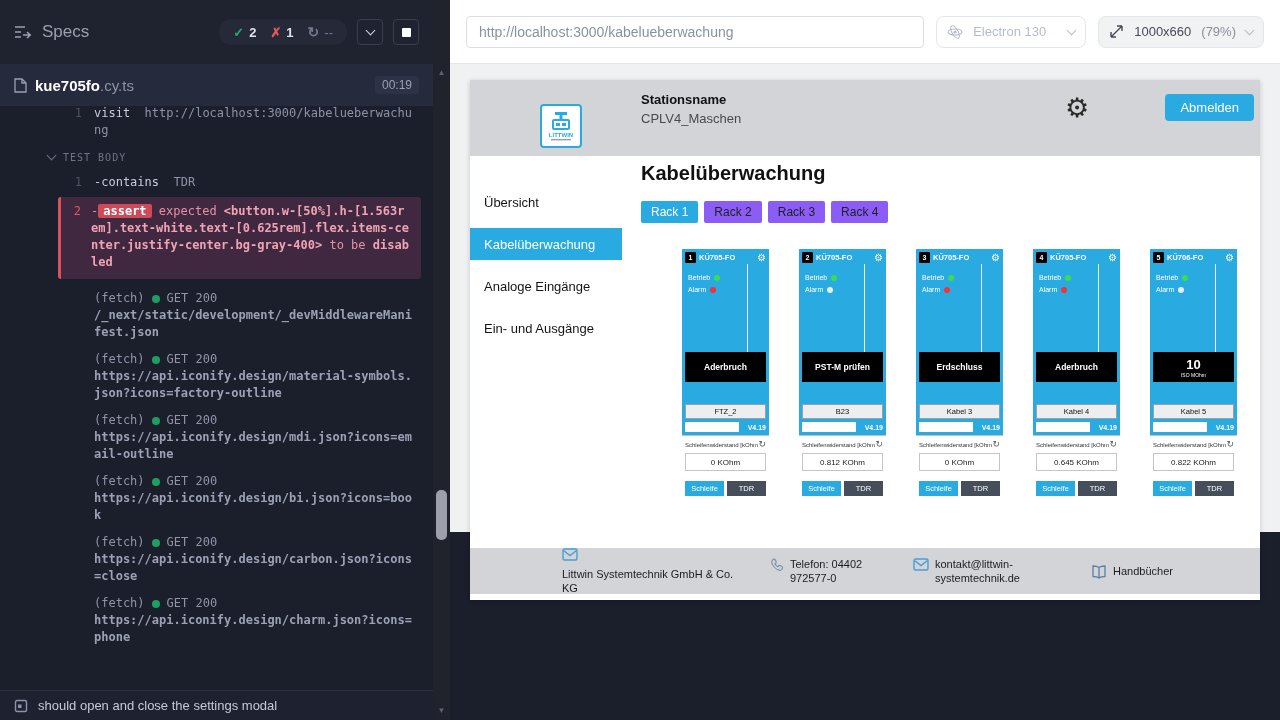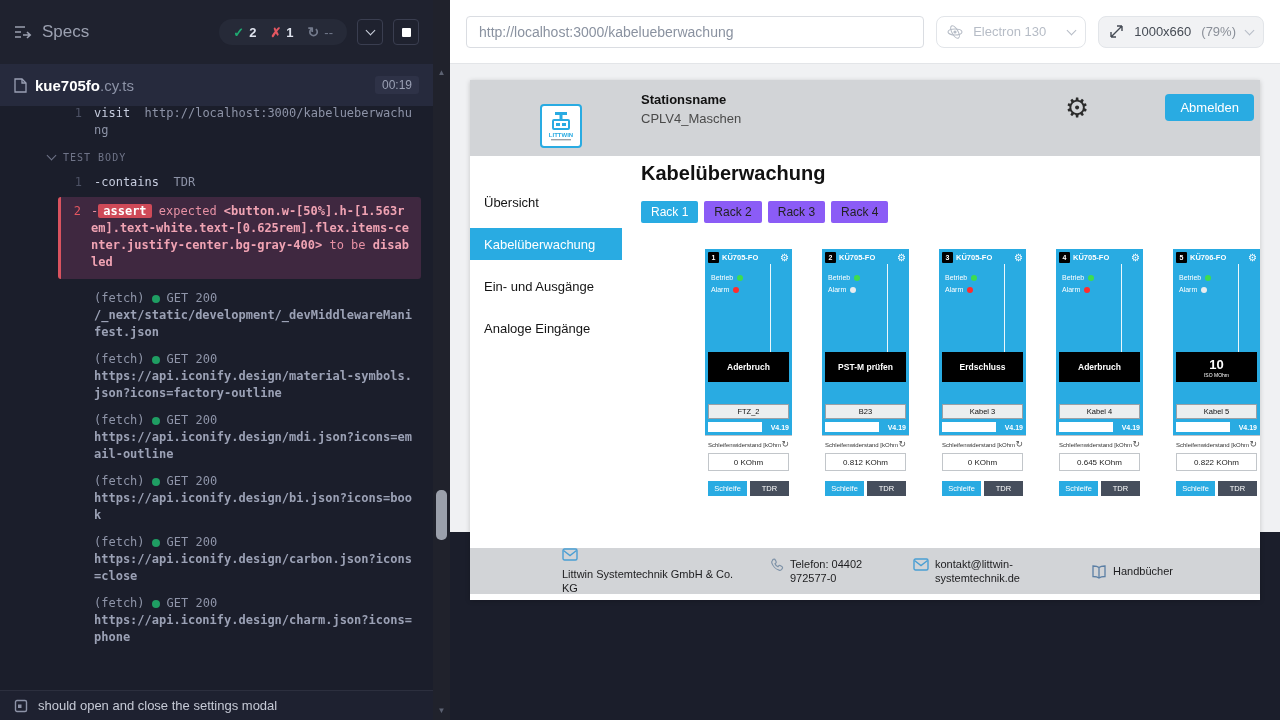--- a/index.html
+++ b/index.html
@@ -80,21 +80,21 @@
   .app-nav { width:152px; flex:none; padding-top:30px; }
   .nav-item { height:32px; display:flex; align-items:center; padding-left:14px; font-size:13px; font-weight:normal; color:#151515; margin-bottom:10px; cursor:pointer; }
   .nav-item.active { background:#29abe2; color:#ffffff; }
 
   .app-main { flex:1; padding-left:19px; overflow:hidden; }
   .page-title { font-size:20px; font-weight:bold; color:#111; margin-top:6px; }
   .tabs { display:flex; gap:6px; margin-top:16px; }
   .tab { font-size:12px; padding:4px 10px; border-radius:2px; background:#8b5cf6; color:#222; cursor:pointer; }
   .tab.active { background:#29abe2; color:#fff; }
 
-  .cards { display:flex; gap:30px; margin-top:26px; margin-left:41px;justify-content:flex-end; }
+  .cards { display:flex; gap:30px; margin-top:26px; margin-left:41px; }
   .device-card { width:87px; height:320px; background:#29abe2; flex:none; display:flex; flex-direction:column; }
   .card-head { height:17px; display:flex; align-items:center; padding:2px 3px; }
   .card-num { width:11px; height:11px; background:#000; color:#fff; font-size:7px; font-weight:bold; display:flex; align-items:center; justify-content:center; border-radius:1px; flex:none; }
   .card-model { font-size:7.5px; font-weight:bold; color:#fff; margin-left:3px; white-space:nowrap; }
   .card-gear { margin-left:auto; color:#fff; font-size:10px; line-height:10px; cursor:pointer; }
   .card-zone { height:86px; position:relative; padding:8px 0 0 6px; }
   .card-zone .vline { position:absolute; right:21px; top:-2px; bottom:0; width:1px; background:rgba(255,255,255,.9); }
   .led-row { display:flex; align-items:center; gap:4px; margin-bottom:5px; }
   .led-row span { font-size:7px; color:#fff; }
   .dot { width:6px; height:6px; border-radius:50%; flex:none; }
@@ -311,22 +311,22 @@
             <div class="station-value">CPLV4_Maschen</div>
           </div>
           <span class="hdr-gear">⚙</span>
           <button class="logout-btn">Abmelden</button>
         </div>
 
         <div class="app-body">
           <div class="app-nav">
             <div class="nav-item">Übersicht</div>
             <div class="nav-item active">Kabelüberwachung</div>
+            <div class="nav-item">Analoge Eingänge</div>
             <div class="nav-item">Ein- und Ausgänge</div>
-            <div class="nav-item">Analoge Eingänge</div>
           </div>
 
           <div class="app-main">
             <div class="page-title">Kabelüberwachung</div>
             <div class="tabs">
               <span class="tab active">Rack 1</span>
               <span class="tab">Rack 2</span>
               <span class="tab">Rack 3</span>
               <span class="tab">Rack 4</span>
             </div>

